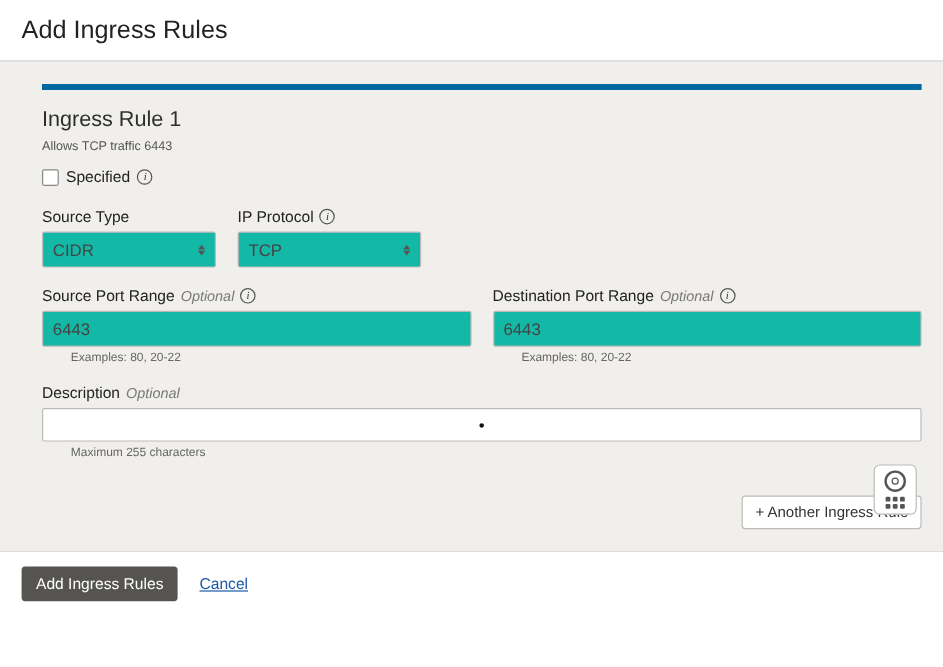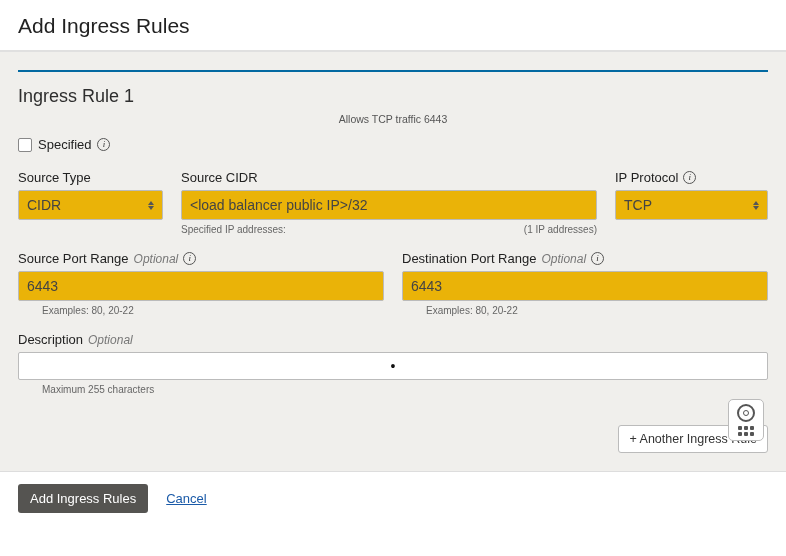--- a/index.html
+++ b/index.html
@@ -17,34 +17,34 @@
   .header h1 {
     font-size: 21px;
     font-weight: 500;
     color: #222;
   }
   .content {
     background: #f0efec;
     padding: 18px;
   }
   .rule-panel {
-    border-top: 2px solid #0369a1;
+    border-top: 5px solid #0369a1;
     padding-top: 14px;
+    margin-left: 17px;
   }
   .rule-title {
     font-size: 18px;
     font-weight: 400;
     color: #2e2e2e;
     margin-bottom: 6px;
   }
   .rule-desc {
     font-size: 10.5px;
     color: #555;
     margin-bottom: 12px;
-    text-align: center;
   }
   .stateless {
     display: flex;
     align-items: center;
     gap: 6px;
     margin-bottom: 18px;
   }
   .cb {
     width: 14px;
     height: 14px;
@@ -90,21 +90,21 @@
     gap: 5px;
   }
   .optional {
     font-style: italic;
     color: #777;
     font-size: 12px;
   }
   .input, .select {
     height: 30px;
     border: 1px solid #bbb;
-    background: #eab308;
+    background: #14b8a6;
     border-radius: 2px;
     padding: 0 8px;
     font-size: 14px;
     color: #444;
     display: flex;
     align-items: center;
     position: relative;
   }
   .select { justify-content: space-between; }
   .chev {
@@ -240,30 +240,20 @@
 
     <div class="row">
       <div class="field field-source-type">
         <div class="label">Source Type</div>
         <div class="select">
           <span>CIDR</span>
           <span class="chev"></span>
         </div>
       </div>
 
-      <div class="field field-source-cidr">
-        <div class="label">Source CIDR</div>
-        <div class="input">
-          <span>&lt;load balancer public IP&gt;/32</span>
-        </div>
-        <div class="cidr-hints">
-          <span>Specified IP addresses:</span>
-          <span>(1 IP addresses)</span>
-        </div>
-      </div>
 
       <div class="field field-ip-protocol">
         <div class="label">
           <span>IP Protocol</span>
           <span class="info-icon">i</span>
         </div>
         <div class="select">
           <span>TCP</span>
           <span class="chev"></span>
         </div>

